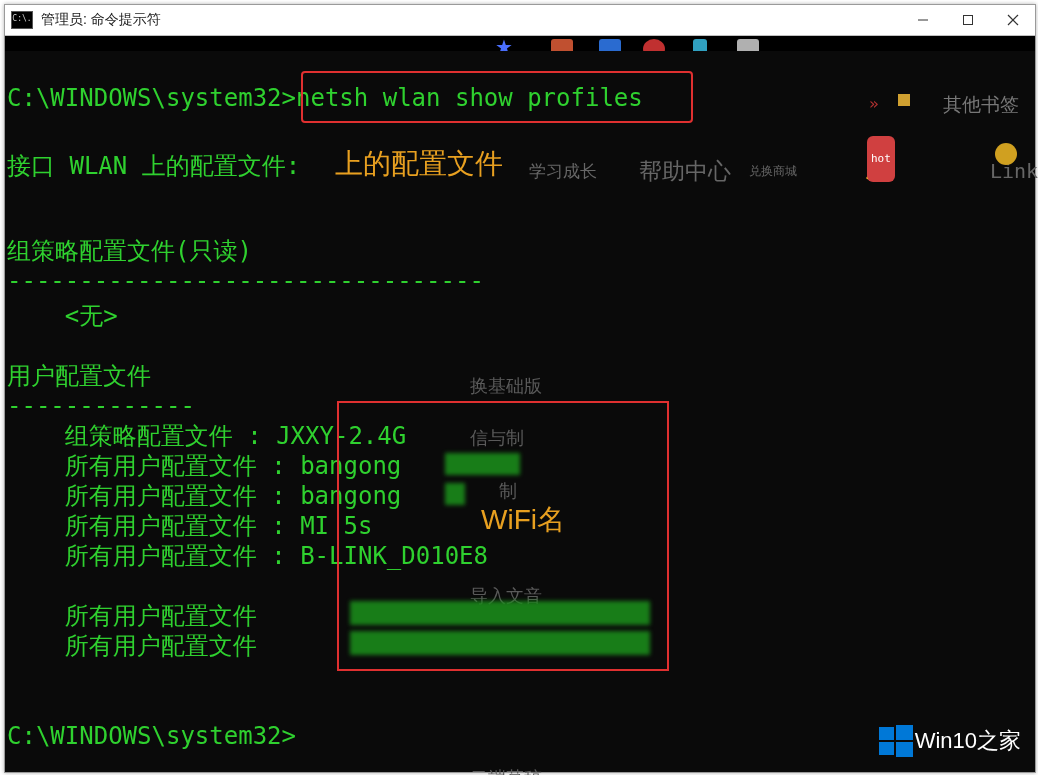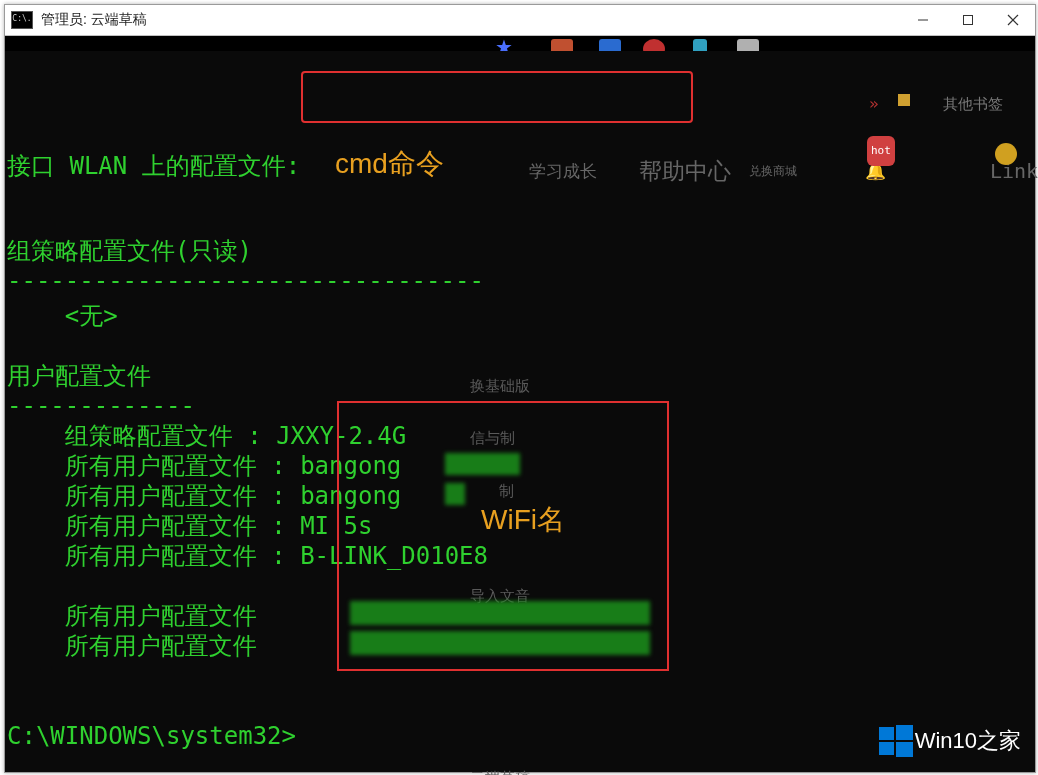--- a/index.html
+++ b/index.html
@@ -163,32 +163,32 @@
   .wm-sub {
     color: #bbb;
     font-size: 12px;
     margin-top: 2px;
   }
 
   
   .ghost-panel-item {
     position: absolute;
     color: #5a5a5a;
-    font-size: 15px;
+    font-size: 18px;
     font-family: "Microsoft YaHei", sans-serif;
   }
 </style>
 </head>
 <body>
 
 <div class="window">
 
   <div class="titlebar">
     <div class="titlebar-icon">C:\.</div>
-    <div class="titlebar-text">管理员: 云端草稿</div>
+    <div class="titlebar-text">管理员: 命令提示符</div>
     <div class="window-controls">
       <div class="win-btn">
         <svg viewBox="0 0 12 12">
             <line x1="1" y1="6" x2="11" y2="6" stroke="#333" stroke-width="1"></line>
           </svg>
       </div>
       <div class="win-btn">
         <svg viewBox="0 0 12 12">
             <rect x="1.5" y="1.5" width="9" height="9" fill="none" stroke="#333" stroke-width="1"></rect>
           </svg>
@@ -211,26 +211,29 @@
     <div class="ghost-square" style="left:732px;background:#b0b0b0;"></div>
   </div>
 
   <div class="console">
 
     <span class="ghost" style="left:524px;top:105px;font-size:17px;color:#666;">学习成长</span>
     <span class="ghost" style="left:634px;top:105px;font-size:23px;color:#666;">帮助中心</span>
     <span class="ghost" style="left:744px;top:105px;font-size:12px;color:#666;">兑换商城</span>
     <span class="ghost" style="left:860px;top:105px;font-size:17px;color:#666;">🔔</span>
     <span class="ghost" style="left:985px;top:105px;font-size:20px;color:#666;">Link</span>
-    <span class="ghost" style="left:862px;top:85px;font-size:11px;color:#fff;background:#d04040;padding:0 4px;border-radius:6px;">hot</span>
+    <span class="ghost" style="left:862px;top:85px;font-size:11px;color:#fff;background:#d04040;padding:8px 4px;border-radius:6px;">hot</span>
     <span class="ghost" style="left:864px;top:38px;font-size:16px;color:#b03030;">»</span>
     <span class="ghost" style="left:893px;top:43px;width:12px;height:12px;background:#d0a030;display:inline-block;"></span>
-    <span class="ghost" style="left:938px;top:38px;font-size:15px;color:#777;text-align:center;">其他书签</span>
+    <span class="ghost" style="left:938px;top:38px;font-size:19px;color:#777;text-align:center;">其他书签</span>
     <span class="ghost" style="left:990px;top:92px;width:22px;height:22px;background:#d0a020;border-radius:50%;display:inline-block;"></span>
 
+    <div style="position:absolute;left:2px;top:32px;">
+      <span class="line">C:\WINDOWS\system32&gt;</span><span class="line">netsh wlan show profiles</span>
+    </div>
 
     <div class="line" style="position:absolute;left:2px;top:100px;">接口 WLAN 上的配置文件:</div>
 
     <div class="line" style="position:absolute;left:2px;top:185px;">组策略配置文件(只读)</div>
     <div class="line" style="position:absolute;left:2px;top:215px;">---------------------------------</div>
     <div class="line" style="position:absolute;left:2px;top:250px;">    &lt;无&gt;</div>
 
     <div class="line" style="position:absolute;left:2px;top:310px;">用户配置文件</div>
     <div class="line" style="position:absolute;left:2px;top:340px;">-------------</div>
 
@@ -249,21 +252,21 @@
     <span class="ghost-panel-item" style="left:494px;top:425px;">制</span>
     <span class="ghost-panel-item" style="left:465px;top:530px;">导入文音</span>
     <span class="ghost-panel-item" style="left:465px;top:712px;">云端草稿</span>
 
     <div class="censor" style="left:440px;top:402px;width:75px;height:22px;"></div>
     <div class="censor" style="left:440px;top:432px;width:20px;height:22px;"></div>
     <div class="censor" style="left:345px;top:550px;width:300px;height:24px;"></div>
     <div class="censor" style="left:345px;top:580px;width:300px;height:24px;"></div>
 
     <div class="ann-box" style="left:296px;top:20px;width:388px;height:48px;border-radius:4px;"></div>
-    <div class="ann-label" style="left:330px;top:98px;">cmd命令</div>
+    <div class="ann-label" style="left:330px;top:98px;">上的配置文件</div>
 
     <div class="ann-box" style="left:332px;top:350px;width:328px;height:266px;"></div>
     <div class="ann-label" style="left:440px;top:454px;margin-left:36px;">WiFi名</div>
 
     <div class="watermark">
       <div class="wm-top">
         <svg class="wm-logo" viewBox="0 0 34 34">
           <rect x="0" y="3" width="15" height="13" fill="#0078d7"></rect>
           <rect x="17" y="1" width="17" height="15" fill="#0078d7"></rect>
           <rect x="0" y="18" width="15" height="13" fill="#0078d7"></rect>

